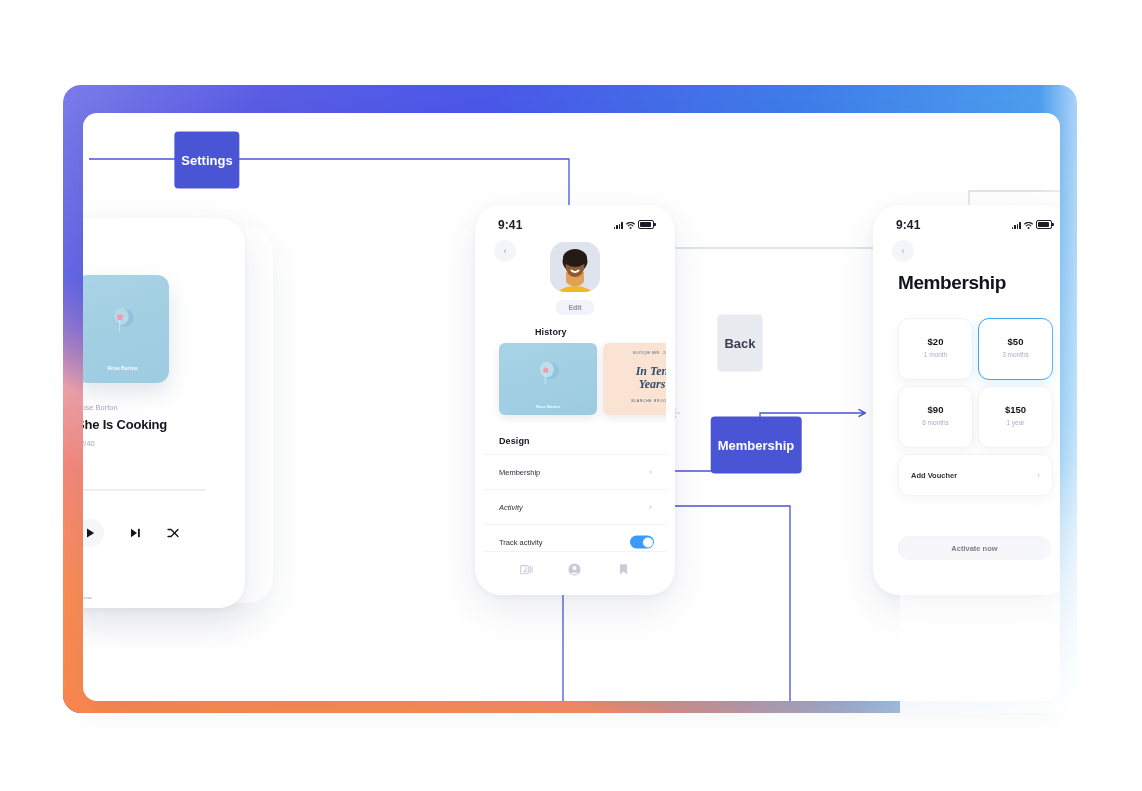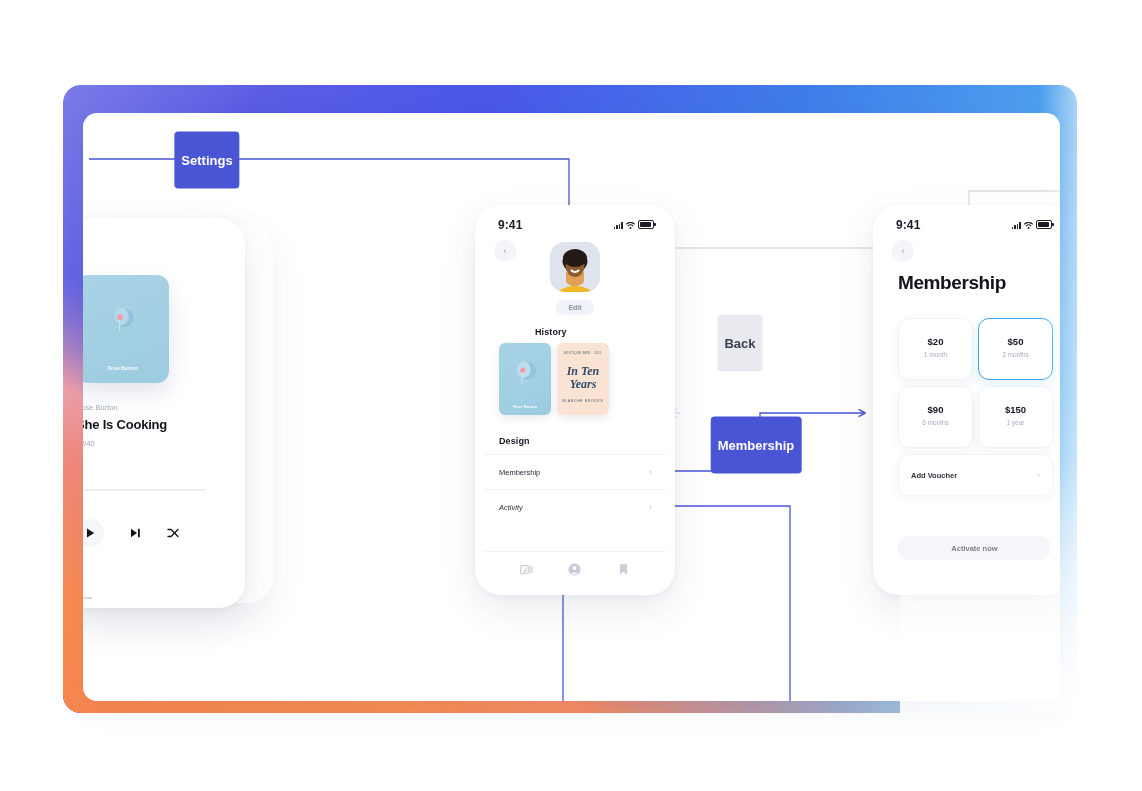--- a/index.html
+++ b/index.html
@@ -78,21 +78,21 @@
   }
   .editbtn{
     position:absolute;left:50%;top:86px;transform:translateX(-50%);
     padding:4px 13px;border-radius:9px;background:#f2f3f8;color:#8b91a6;
     font-size:7px;font-weight:bold;
   }
   .sec-title{position:absolute;left:15px;font-size:9px;font-weight:bold;color:#171a25;letter-spacing:.1px;}
   #hist-title{top:113px;margin-left:36px;}
   #gen-title{top:222px;}
   .hist-row{position:absolute;left:15px;top:129px;display:flex;gap:6px;}
-  .hcard{width:52px;height:72px;border-radius:6px;overflow:hidden;position:relative;box-shadow:0 3px 8px rgba(40,50,90,.10);}
+  .hcard{width:52px;height:72px;border-radius:6px;overflow:hidden;position:relative;box-shadow:0 3px 8px rgba(40,50,90,.10);padding-left:46px;}
   .hcard1{background:linear-gradient(160deg,#a8d3e6,#9ccbe0);}
   .hcard2{background:#fae3d3;}
   .hcard3{background:#ffc40c;}
   .hc-cap{position:absolute;left:0;right:0;bottom:6px;text-align:center;font-size:4px;color:#fff;opacity:.92;font-weight:bold;}
   .hc2-top{position:absolute;left:0;right:0;top:9px;text-align:center;font-size:2.6px;letter-spacing:.5px;color:#33506b;}
   .hc2-title{position:absolute;left:0;right:0;top:22px;text-align:center;font-family:"Liberation Serif",serif;font-style:italic;font-size:12px;line-height:13px;color:#2f4d6e;font-weight:bold;}
   .hc2-bot{position:absolute;left:0;right:0;bottom:12px;text-align:center;font-size:3.2px;letter-spacing:.8px;color:#33506b;}
   .hc3-title{position:absolute;left:0;right:0;top:20px;text-align:center;font-size:9px;font-weight:bold;color:#f2462f;}
   .hc3-cap{position:absolute;left:0;right:0;bottom:8px;text-align:center;font-size:4px;color:#f2462f;font-weight:bold;}
   .blob{position:absolute;left:50%;top:42%;transform:translate(-50%,-50%);width:34px;height:34px;}
@@ -311,20 +311,26 @@
           <div class="sec-title" id="gen-title">Design</div>
 
           <div class="listrow" id="row-membership">
             <div class="lbl">Membership</div>
             <div class="chev">›</div>
           </div>
           <div class="listrow" id="row-activity">
             <div class="lbl">Activity</div>
             <div class="chev">›</div>
           </div>
+          <div class="listrow" id="row-track">
+            <div class="lbl">Track activity</div>
+            <div class="toggle">
+                <i></i>
+              </div>
+          </div>
 
           <div class="tabbar">
             <div class="tabicon">
               <svg width="13" height="13" viewBox="0 0 13 13">
                 <rect x="0.7" y="2.6" width="7.6" height="8.2" rx="1.2" fill="none" stroke="currentColor" stroke-width="1.1"></rect>
                 <path d="M10.2,3.4 L10.2,10" stroke="currentColor" stroke-width="1.1" stroke-linecap="round"></path>
                 <path d="M12,4.4 L12,9" stroke="currentColor" stroke-width="1.1" stroke-linecap="round"></path>
                 <path d="M5.9,4.8 L5.9,8.2" stroke="currentColor" stroke-width="1" stroke-linecap="round"></path>
                 <circle cx="4.6" cy="8.4" r="1.1" fill="currentColor"></circle>
               </svg>

